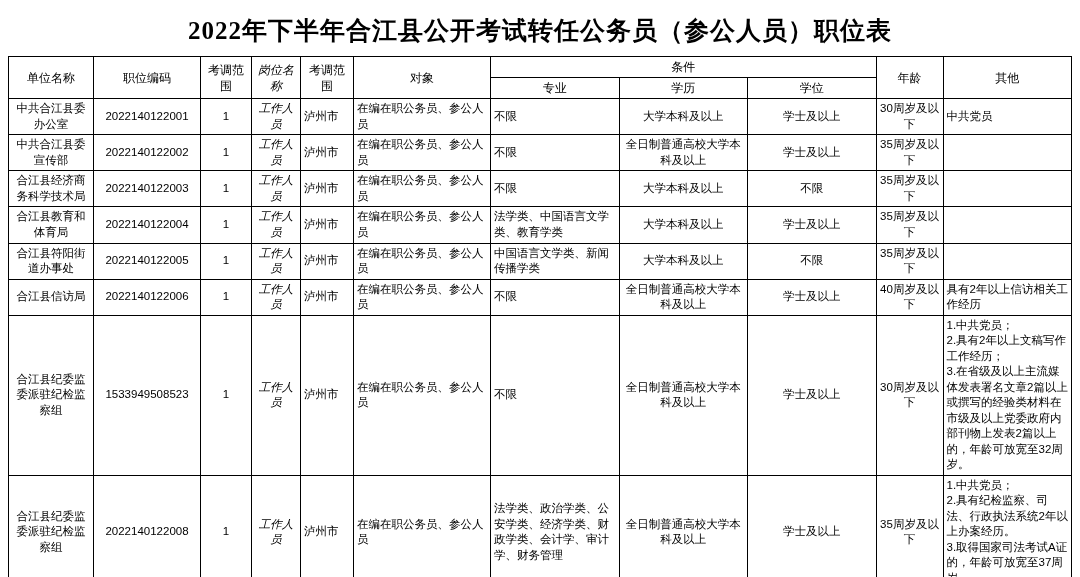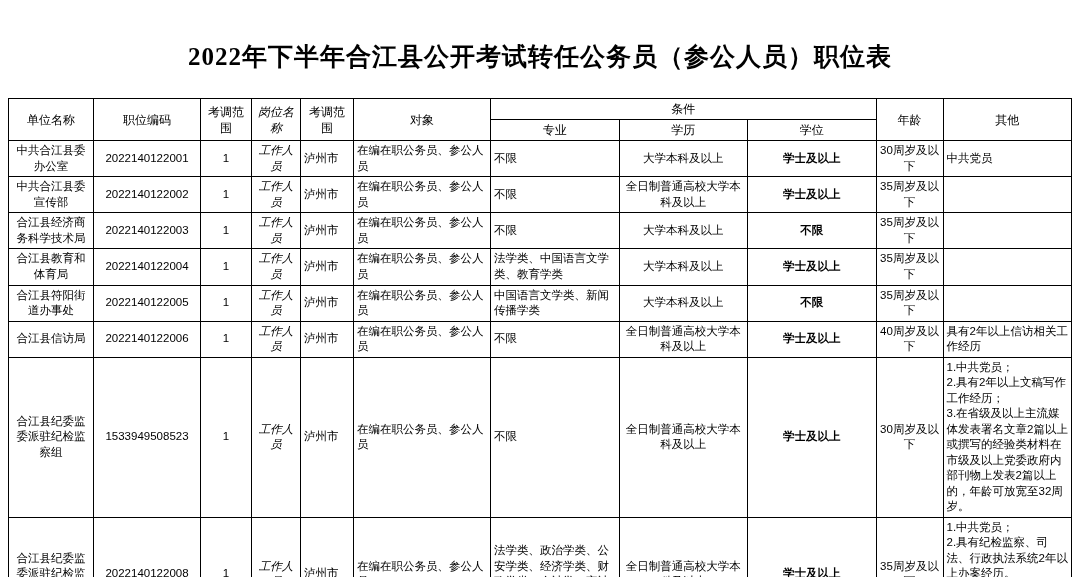--- a/index.html
+++ b/index.html
@@ -18,22 +18,22 @@
     width: 1080px;
     box-sizing: border-box;
     padding: 0;
   }
   .doc-title {
     text-align: center;
     font-family: "Liberation Serif", serif;
     font-weight: bold;
     font-size: 25px;
     letter-spacing: 1px;
-    padding: 26px 0 10px 0;
-    margin: 16px;
+    padding: 16px 0 10px 0;
+    margin: 0;
     line-height: 1.2;
   }
   table.job-table {
     border-collapse: collapse;
     width: 1064px;
     margin: 0 8px;
     table-layout: fixed;
   }
   table.job-table th,
   table.job-table td {
@@ -51,21 +51,21 @@
   }
   
   .c-unit   { width: 78px;  text-align: center; }
   .c-code   { width: 100px; text-align: center; margin-top: 40px; }
   .c-num    { width: 44px;  text-align: center; }
   .c-post   { width: 42px;  text-align: center; font-style: italic; }
   .c-range  { width: 46px;  text-align: left; }
   .c-target { width: 130px; text-align: left; }
   .c-major  { width: 148px; text-align: left; }
   .c-edu    { width: 76px;  text-align: center; margin-top: 32px; }
-  .c-degree { width: 64px;  text-align: center; font-weight: bold; }
+  .c-degree { width: 64px;  text-align: center; }
   .c-age    { width: 60px;  text-align: center; }
   .c-other  { width: auto;  text-align: left; border-radius: 21px; }
 
   td.c-target, td.c-major, td.c-other {
     text-align: left;
   }
   .cond-head {
     text-align: center;
   }
   .title-wrap {

